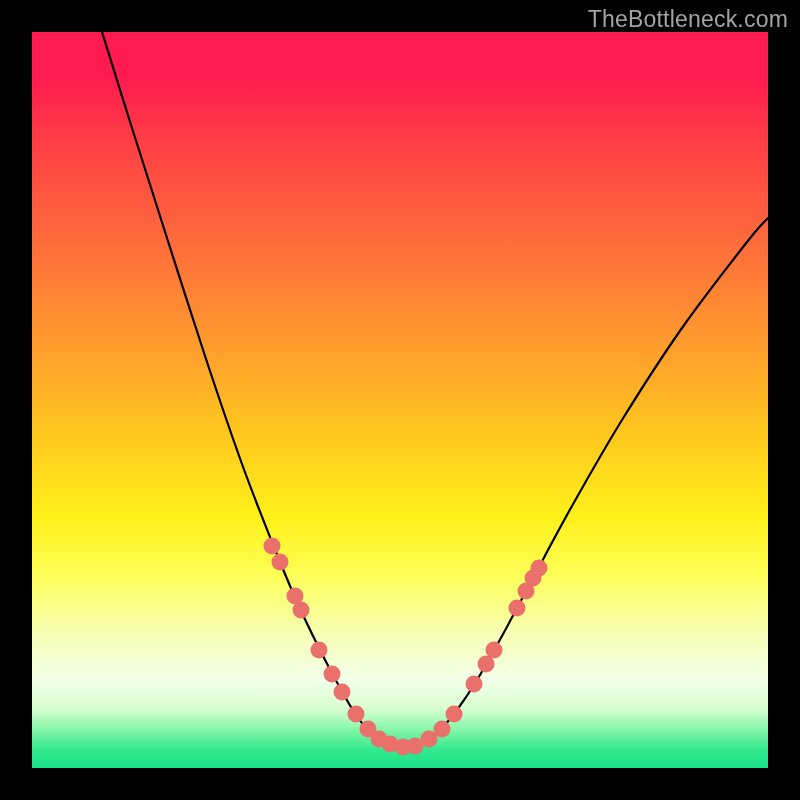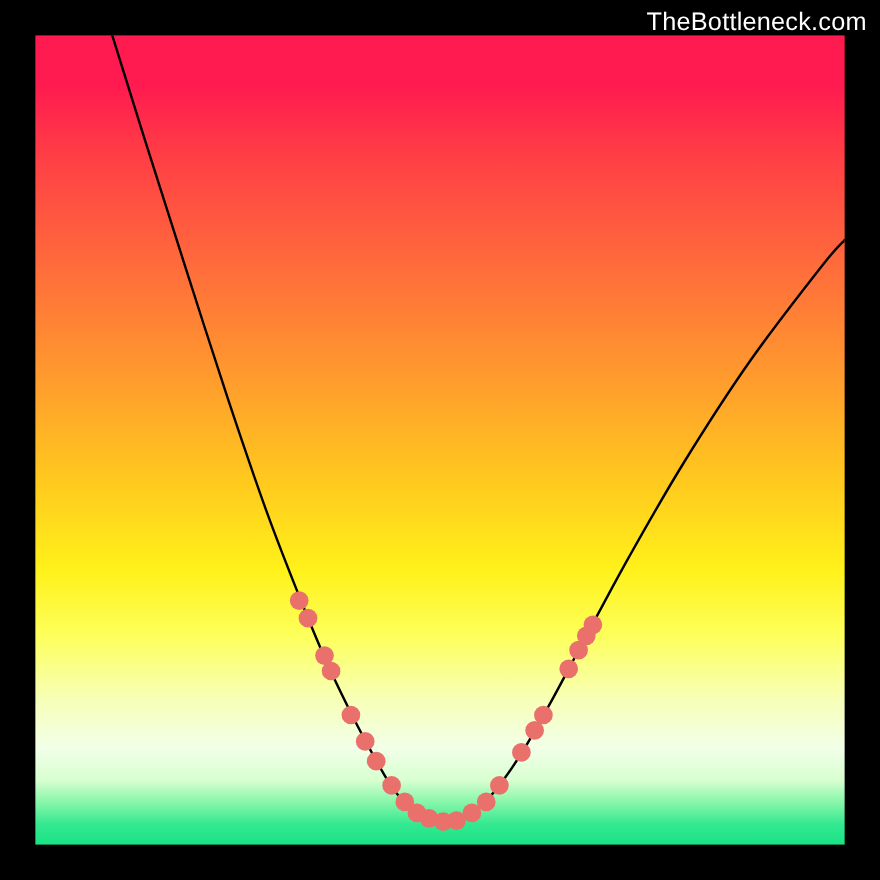--- a/index.html
+++ b/index.html
@@ -49,21 +49,21 @@
     );
   }
   .svg-layer {
     position: absolute;
     inset: 0;
   }
   .watermark {
     position: absolute;
     top: 6px;
     right: 12px;
-    color: #ffffff;
+    color: #a3a3a3;
     font-size: 23px;
     font-weight: 400;
     letter-spacing: 0.2px;
     user-select: none;
   }
 </style>
 </head>
 <body>
 
 <div class="frame">

